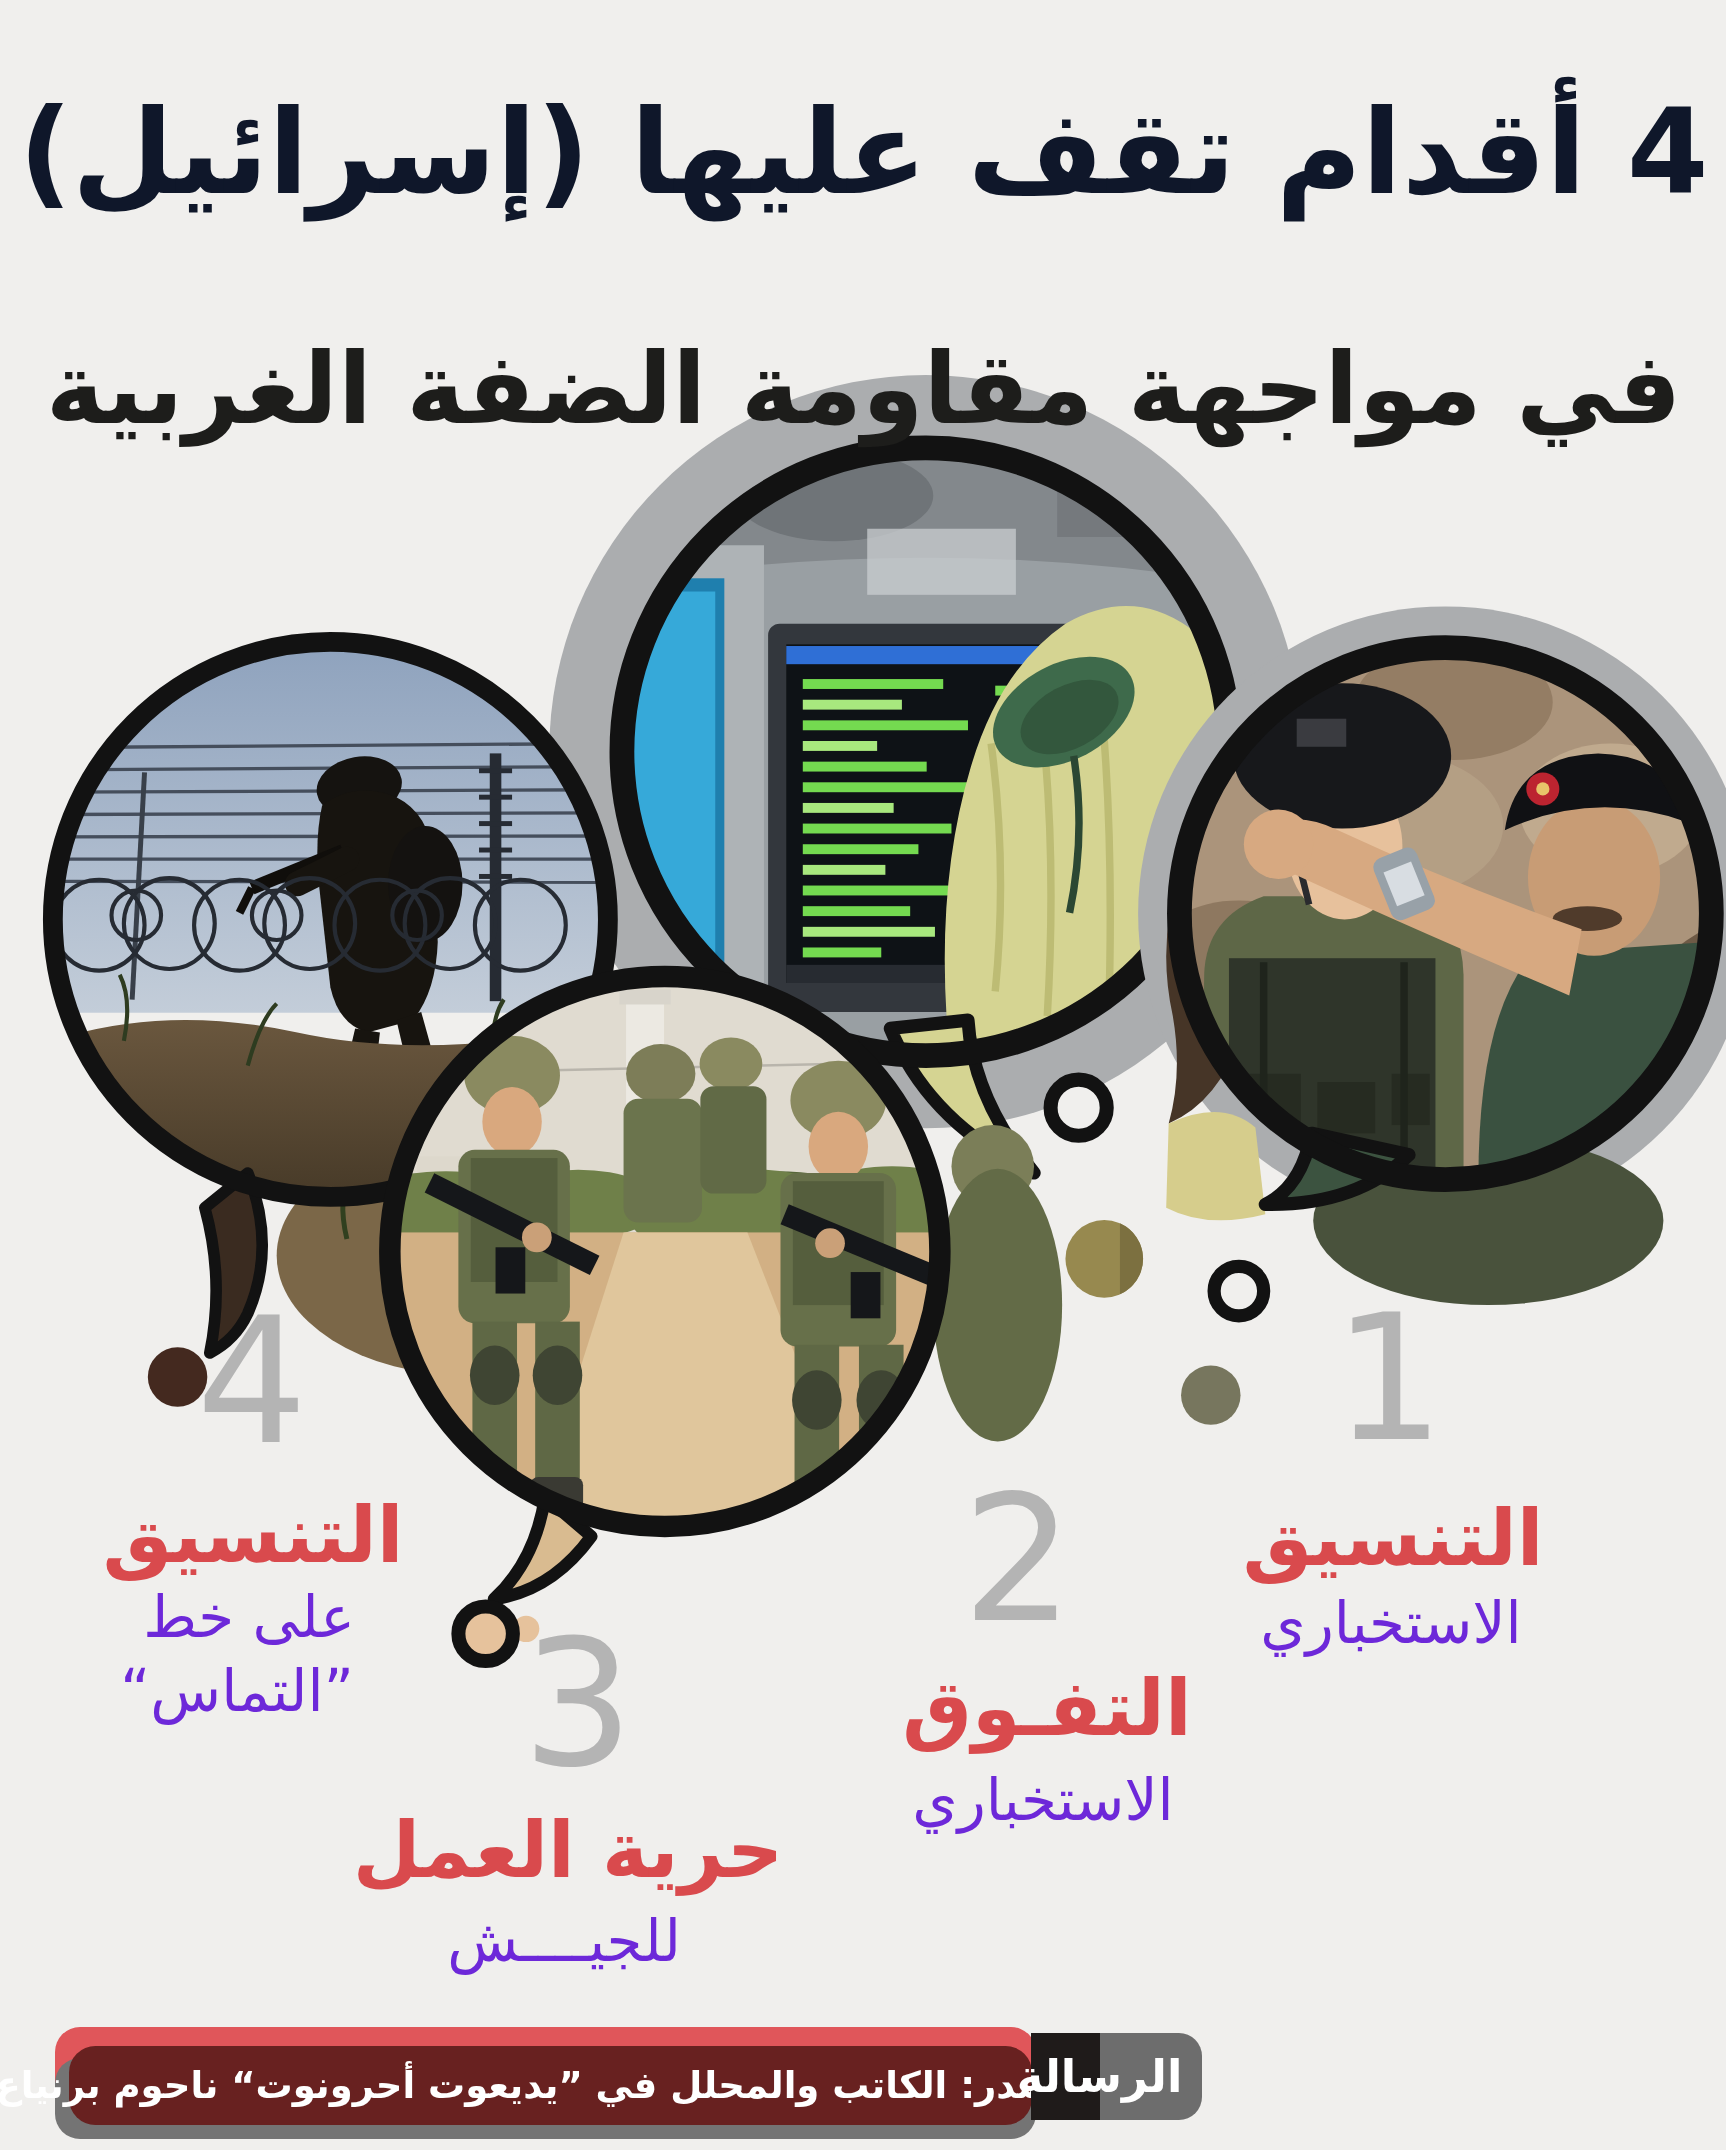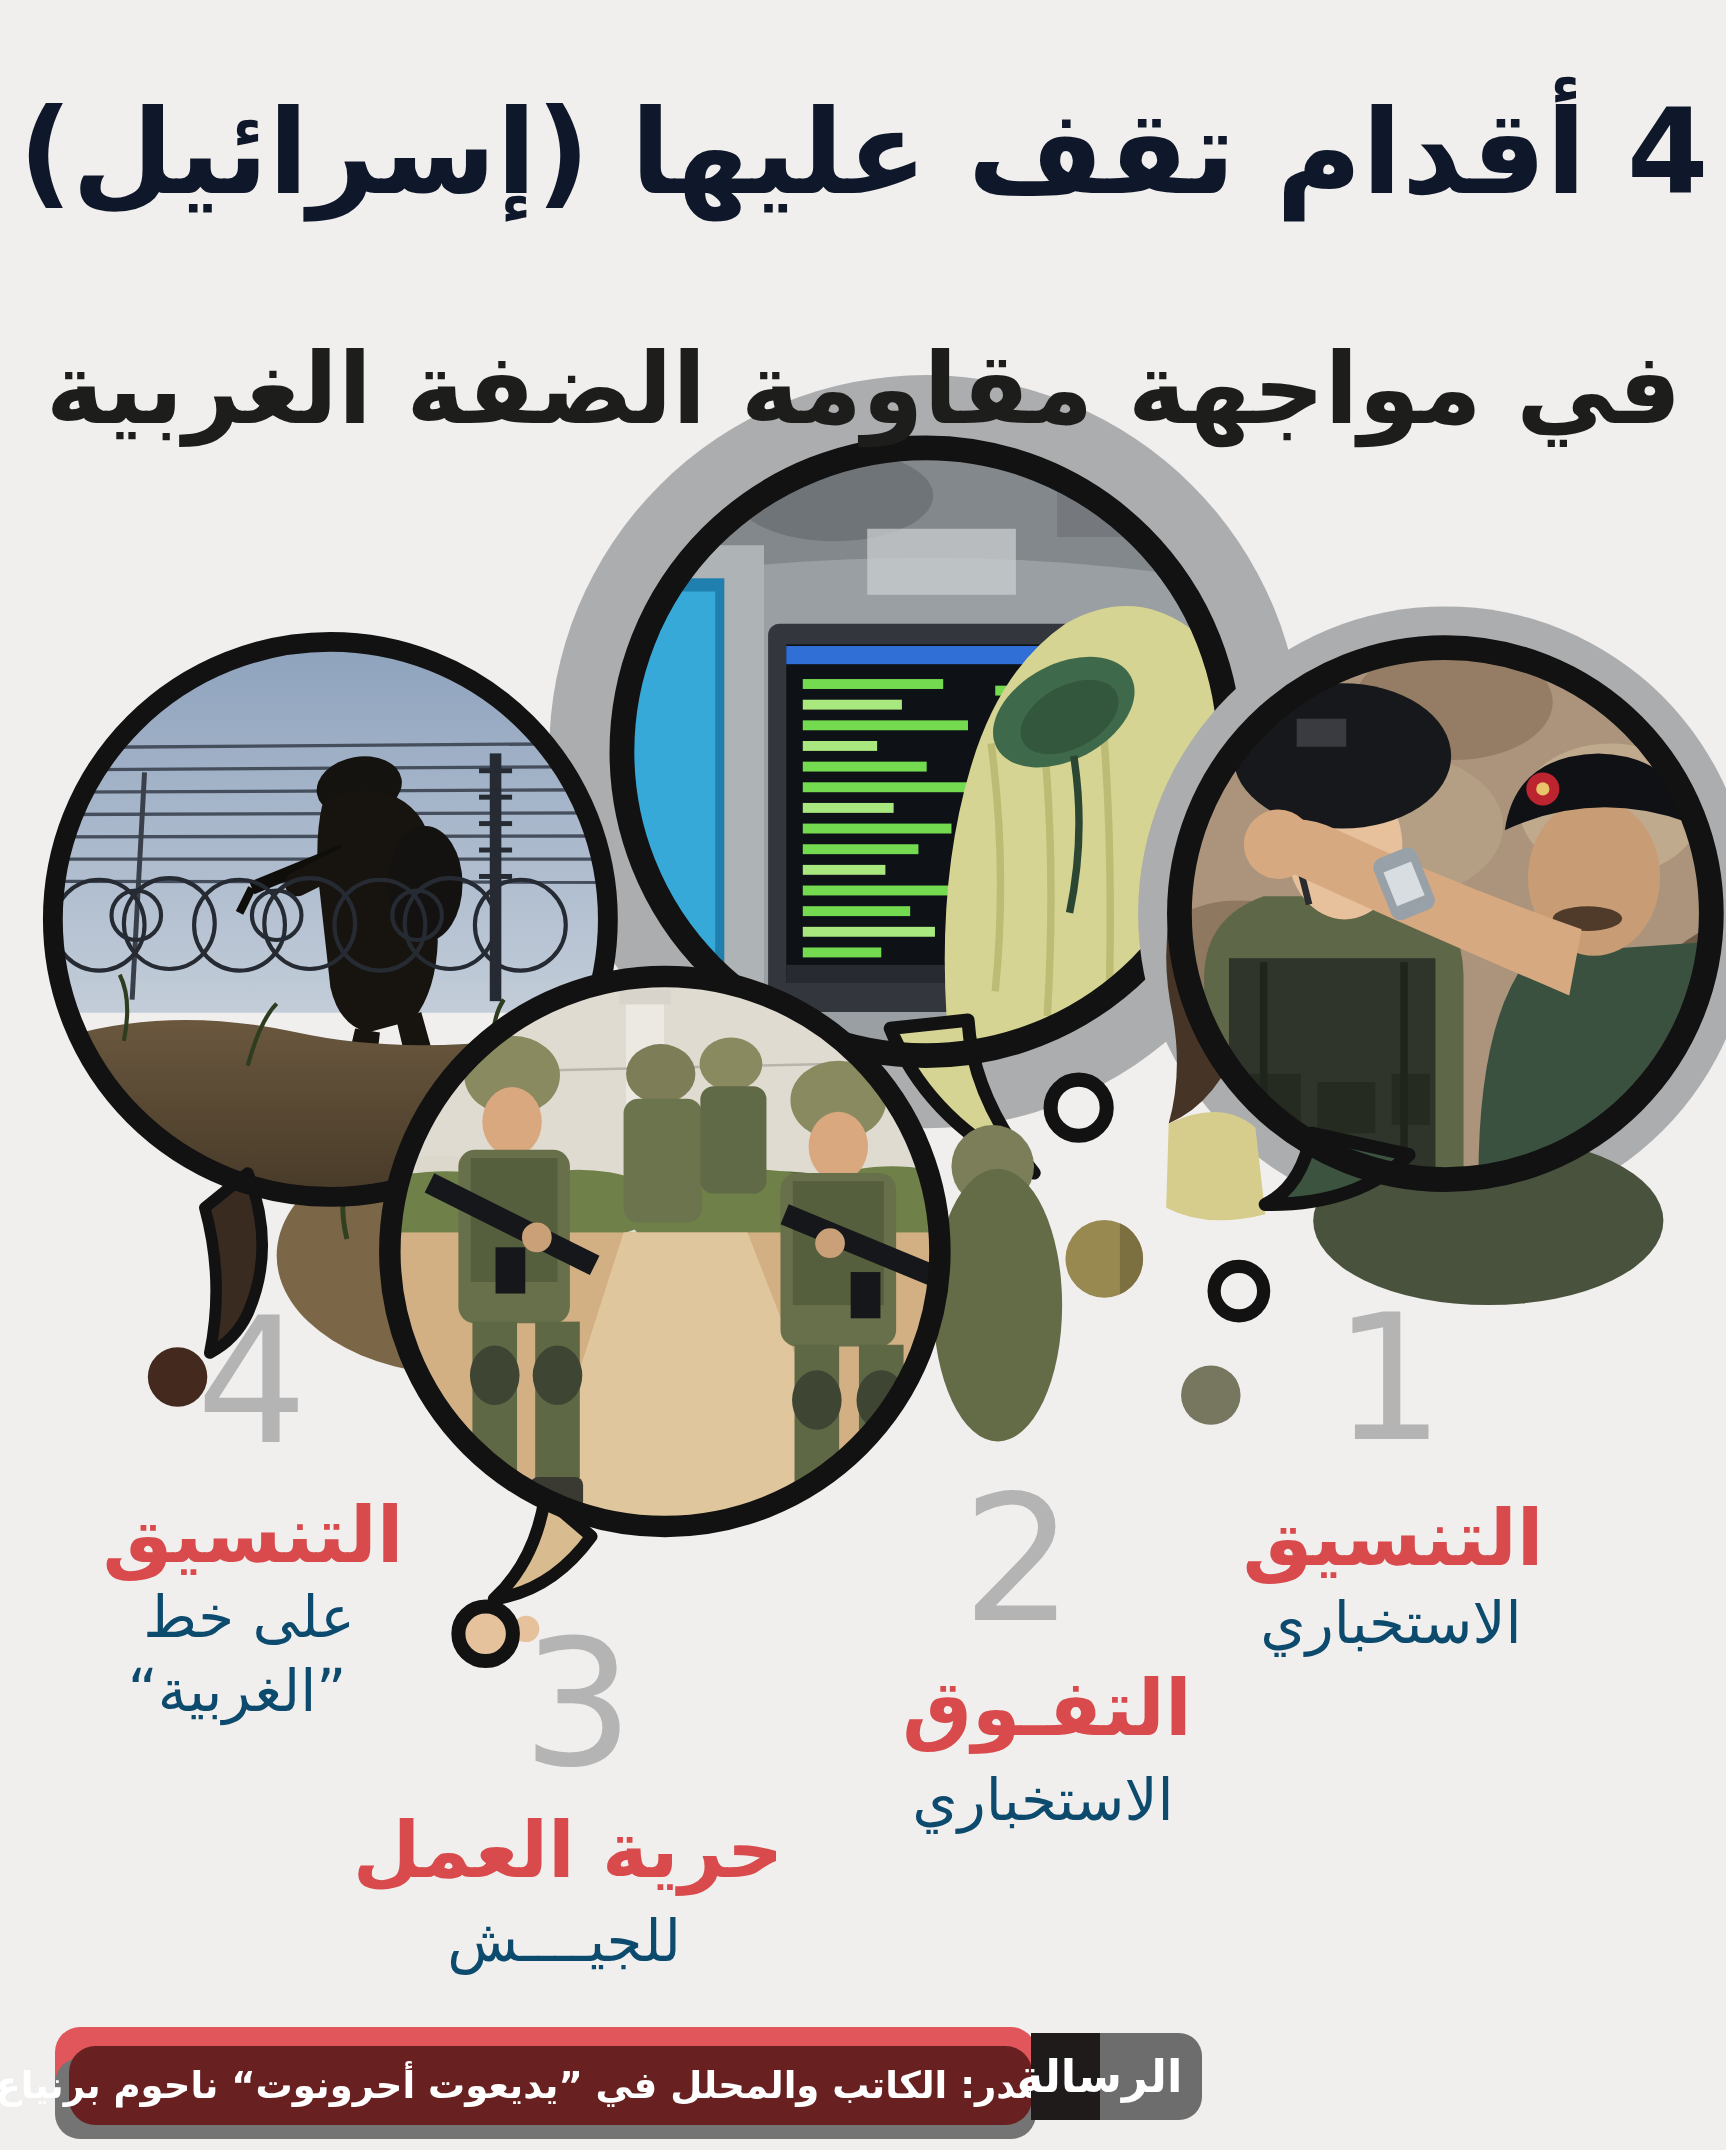--- a/index.html
+++ b/index.html
@@ -30,21 +30,21 @@
   #num4{left:252px;top:1381px}
   
   .lbl{
     position:absolute;transform:translate(-50%,-50%);
     direction:rtl;white-space:nowrap;line-height:1;
     font-size:78px;font-weight:bold;color:#d94a4d;
   }
   .sub{
     position:absolute;transform:translate(-50%,-50%);
     direction:rtl;white-space:nowrap;line-height:1;
-    font-size:58px;font-weight:normal;color:#0c4a6e;
+    font-size:58px;font-weight:normal;color:#6d28d9;
   }
   #lbl1{left:1393px;top:1538px} #sub1{left:1391px;top:1623px}
   #lbl2{left:1047px;top:1708px} #sub2{left:1043px;top:1800px}
   #lbl3{left:568px;top:1850px}  #sub3{left:564px;top:1941px}
   #lbl4{left:253px;top:1535px}  #sub4a{left:249px;top:1617px} #sub4b{left:237px;top:1691px}
   
   .bar-red{
     position:absolute;left:55px;top:2027px;width:981px;height:83px;
     background:#e0565a;border-radius:25px;
   }
@@ -378,21 +378,21 @@
 <div class="sub" id="sub1">الاستخباري</div>
 
 <div class="lbl" id="lbl2">التفـوق</div>
 <div class="sub" id="sub2">الاستخباري</div>
 
 <div class="lbl" id="lbl3">حرية العمل</div>
 <div class="sub" id="sub3">للجيــــش</div>
 
 <div class="lbl" id="lbl4">التنسيق</div>
 <div class="sub" id="sub4a">على خط</div>
-<div class="sub" id="sub4b">”الغربية“</div>
+<div class="sub" id="sub4b">”التماس“</div>
 
 <div>
   <div class="bar-red"></div>
   <div class="bar-gray"></div>
   <div class="bar-maroon">
     <span>المصدر: الكاتب والمحلل في ”يديعوت أحرونوت“ ناحوم برنياع</span>
   </div>
   <div class="logo">
     <div class="logo-black"></div>
     <div class="logo-gray"></div>

